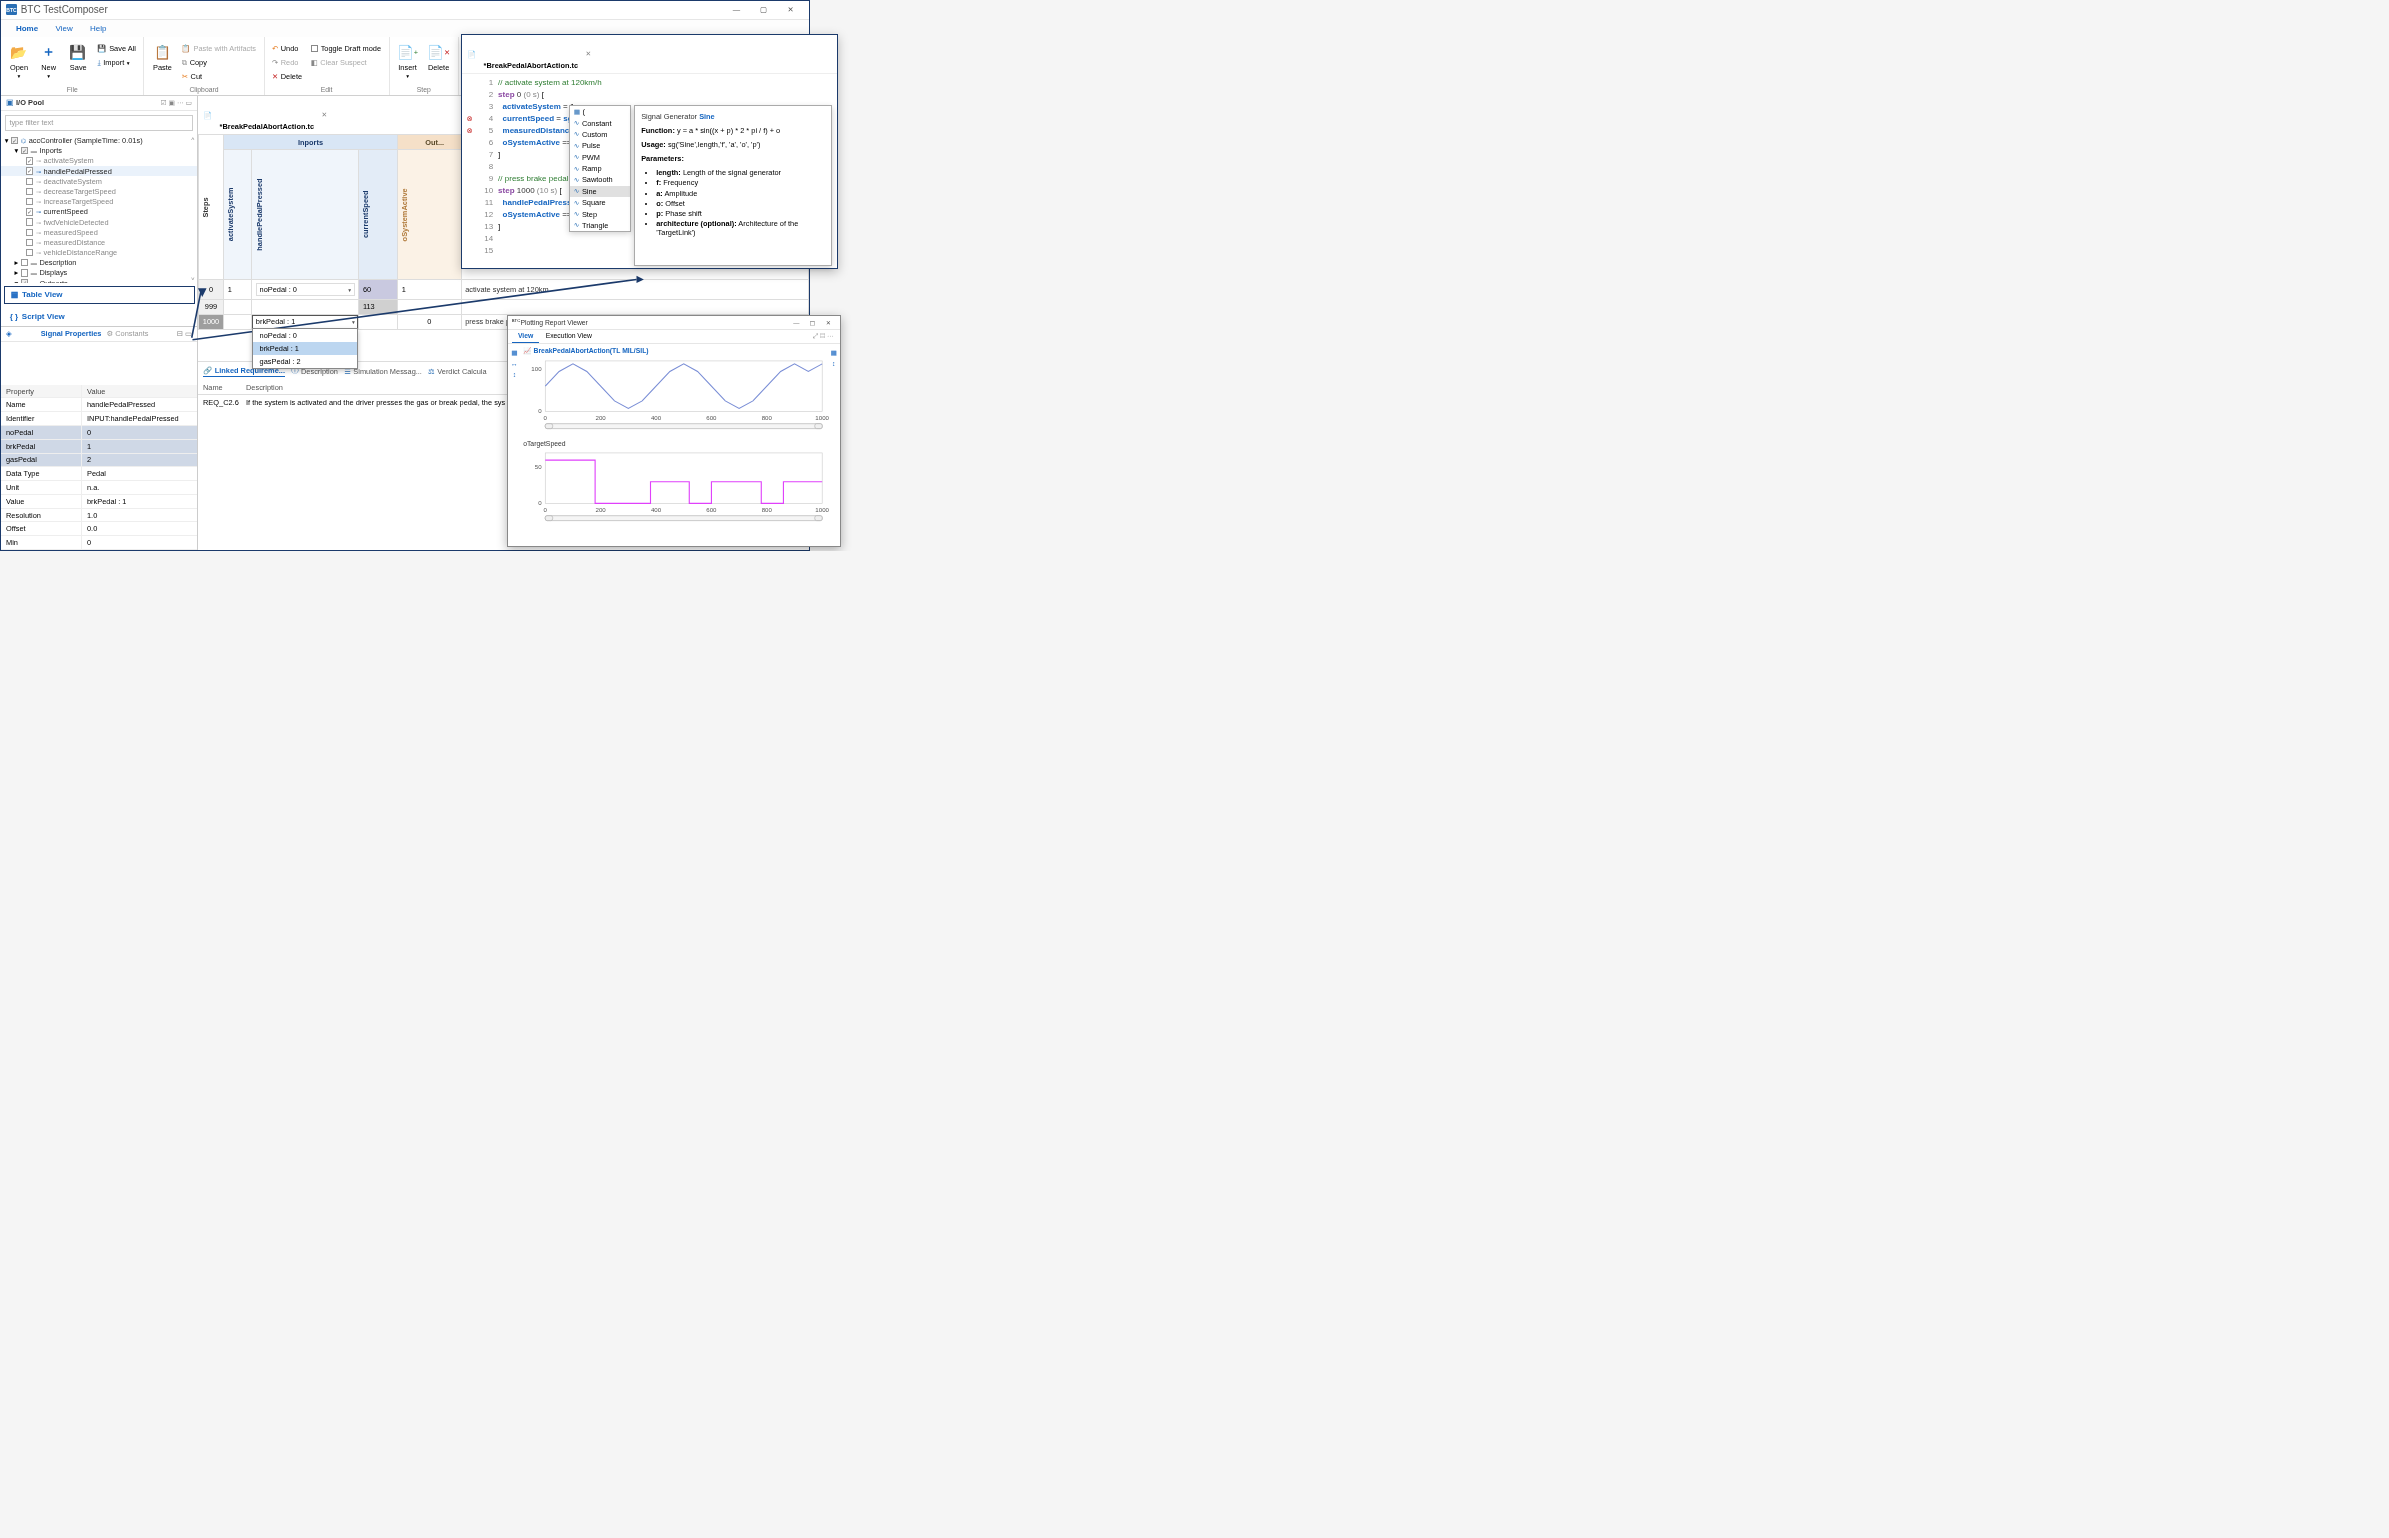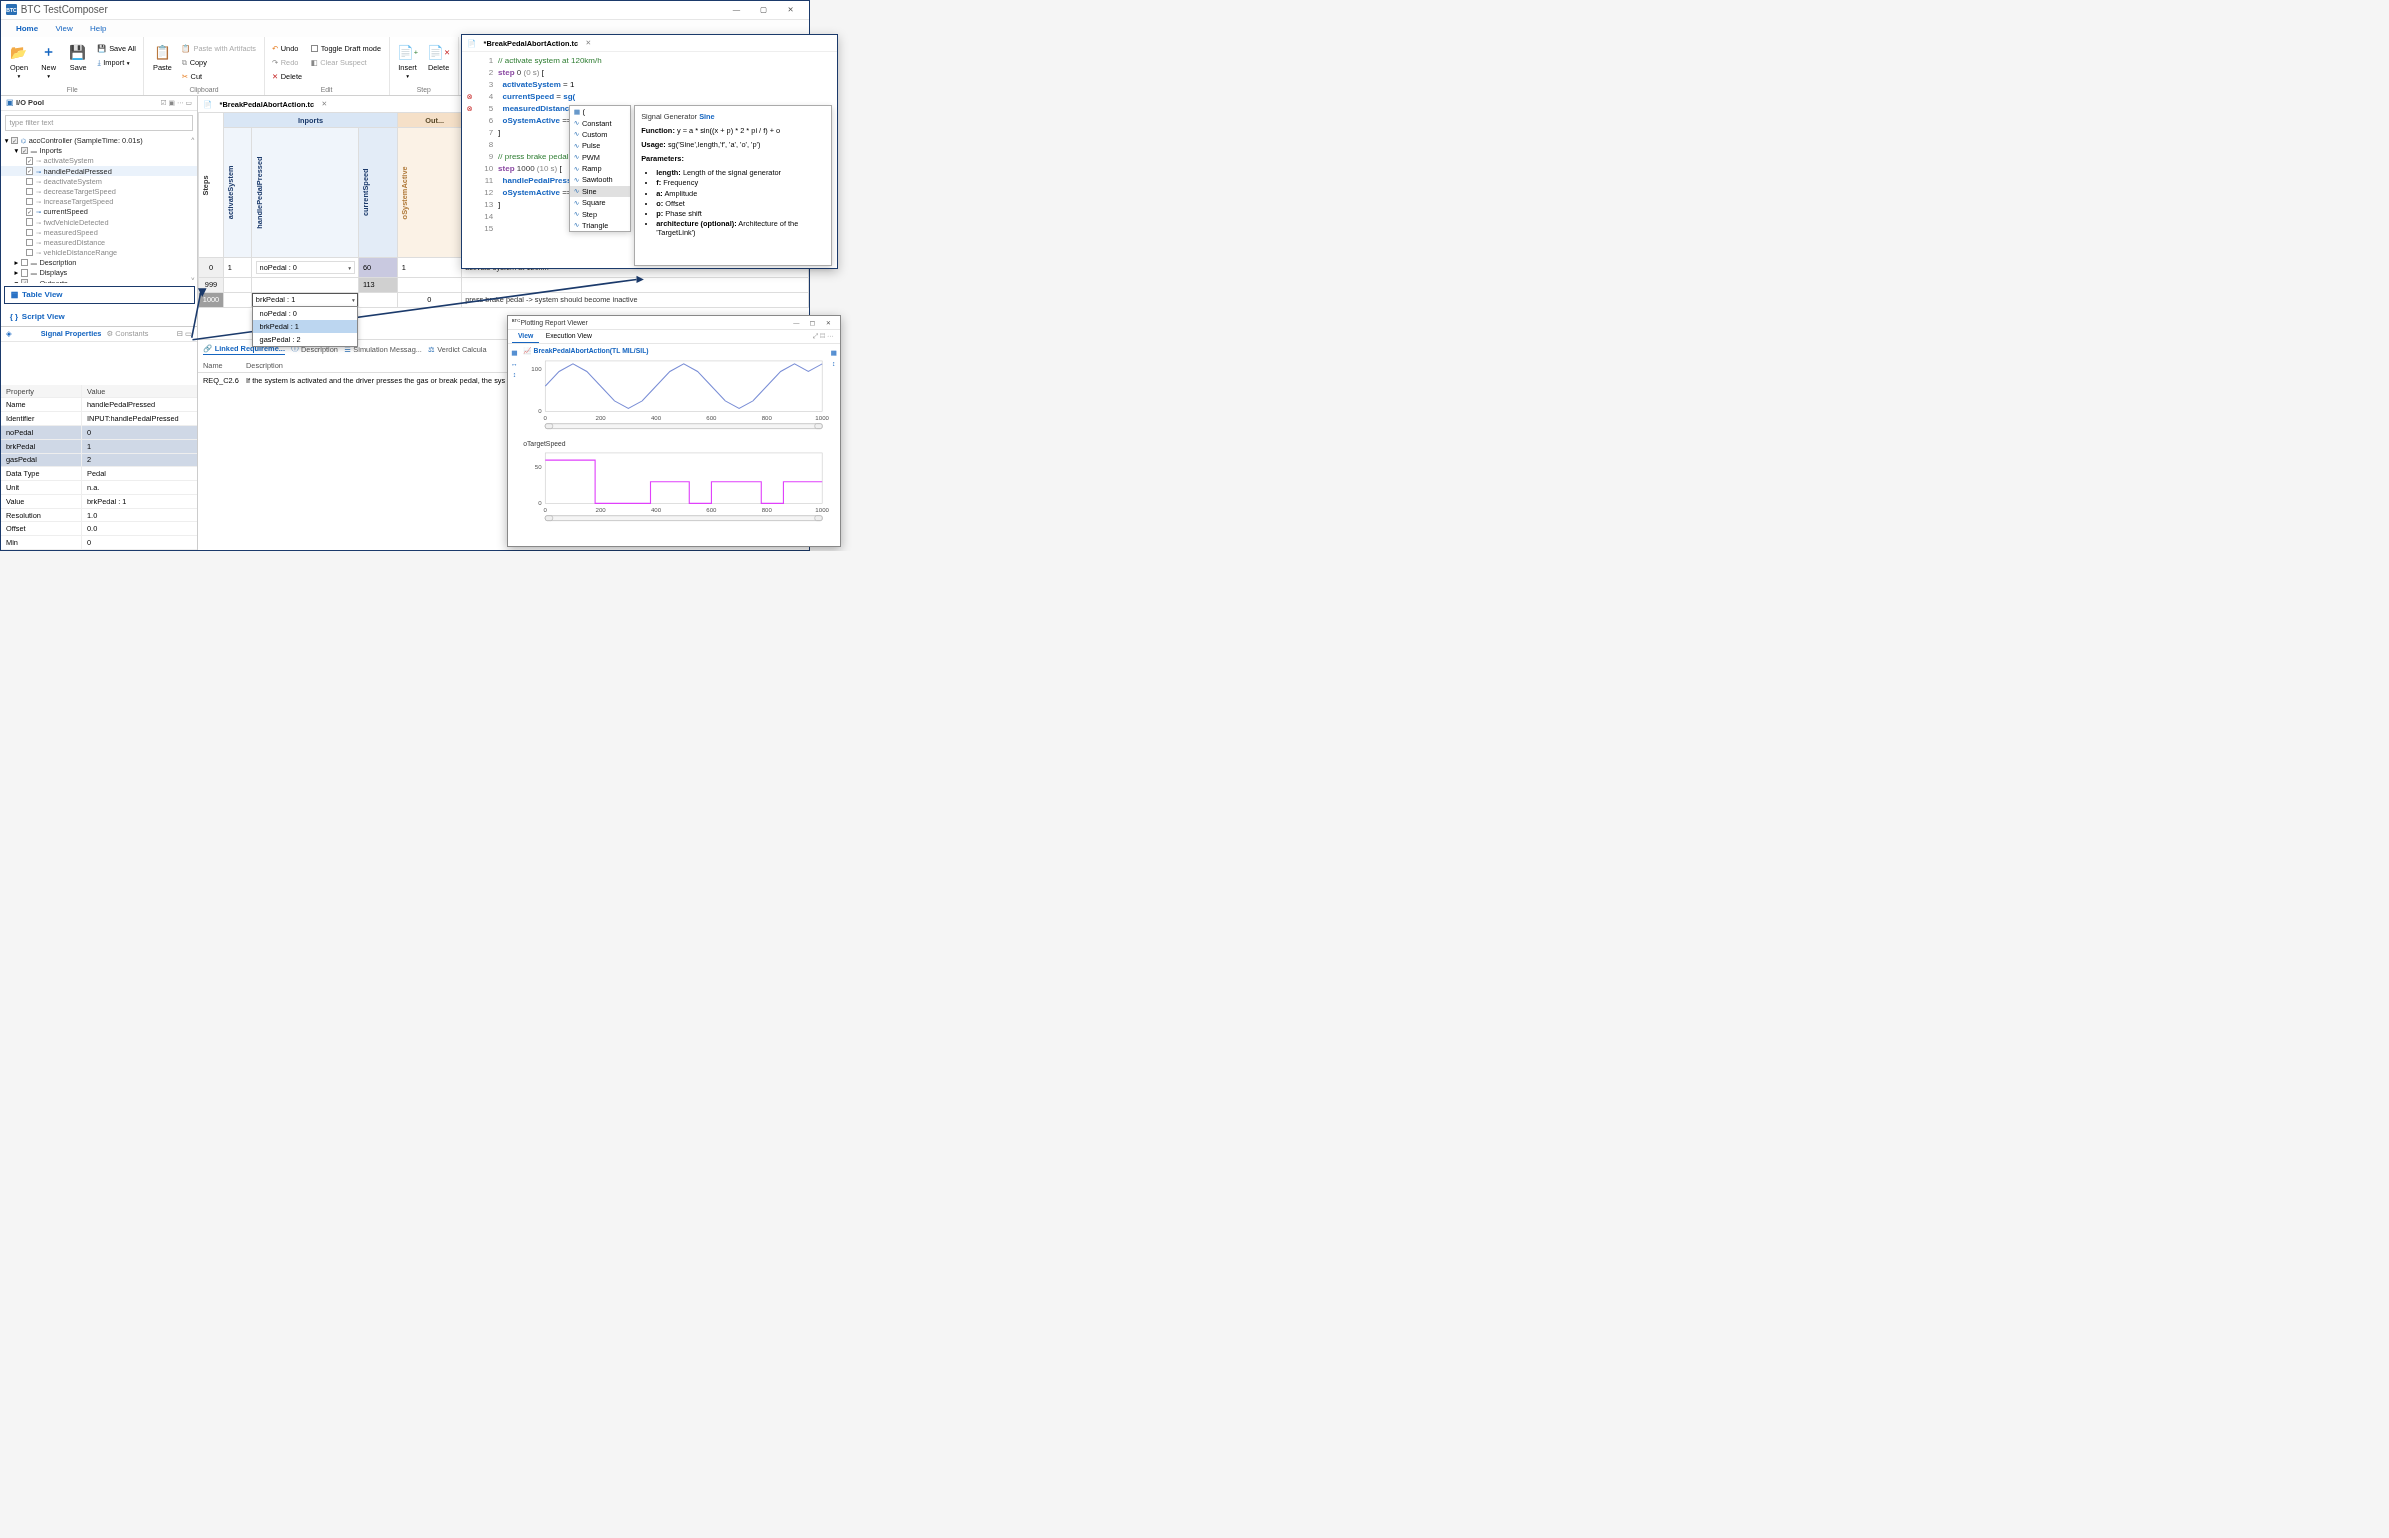--- a/index.html
+++ b/index.html
@@ -63,21 +63,21 @@
   .sig-table { font-size: 7.4px; width: 100%; }
   .sig-table .row { display: flex; border-bottom: 0.6px solid #eee; }
   .sig-table .cell-k { width: 80px; padding: 1.9px 5px; background: #fff; }
   .sig-table .cell-v { flex: 1; padding: 1.9px 5px; border-left: 0.6px solid #eee; background: #fff;}
   .sig-table .row.hdr .cell-k, .sig-table .row.hdr .cell-v { background: #f5f5f5; color: #444; margin-top: 43px; }
   .sig-table .row.enum .cell-k, .sig-table .row.enum .cell-v { background: #cfd8e6; }
 
   
   .editor-area { flex: 1; display: flex; flex-direction: column;}
   .tab-bar { display: flex; align-items: center; padding: 2.5px 5px; gap: 3.7px; font-size: 7.4px;}
-  .tab-bar .tab { display: flex; align-items: center; gap: 2.5px; padding: 1.2px 3.7px;}
+  .tab-bar .tab { display: flex; align-items: center; gap: 2.5px; padding: 1.2px 3.7px; margin-top: 22px;}
   .tab-bar .tab.active { font-weight: 600; }
   .tbl-head-cell { font-size: 7.4px; font-weight: 600; text-align: center; padding: 2.5px 1.2px; border: 0.6px solid #ddd; background: #fff;}
   .tbl-head-cell.inports { background: #d9e6f5; color: #1b3a6b;}
   .tbl-head-cell.out { background: #f5e0c8; color: #5a4a2a; padding-left: 12px;}
   .tbl-head-cell.comments { background: #fff;}
   .vert { writing-mode: vertical-rl; transform: rotate(180deg); padding: 3.7px 1.2px; font-size: 7.4px; font-weight: 600; color: #1b3a6b; text-align: center;}
   .vert.orange { color: #b07a3a; }
   .data-cell { font-size: 7.4px; padding: 2.5px 3.7px; border: 0.6px solid #ddd; min-height: 13.6px; background: #fff;}
   .data-cell.step-num { background: #f0f0f0; text-align: center;}
   .data-cell.step-num.dark { background: #9e9e9e; color: #fff;}

